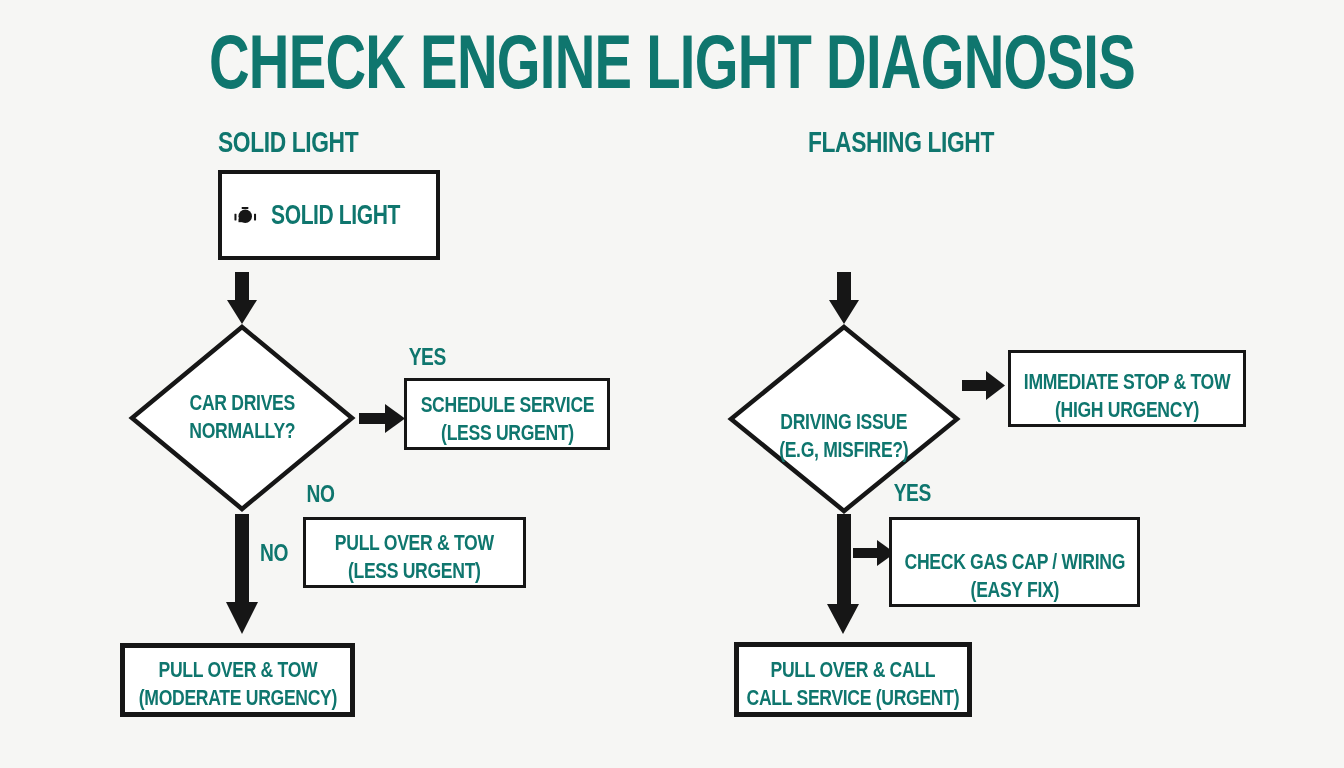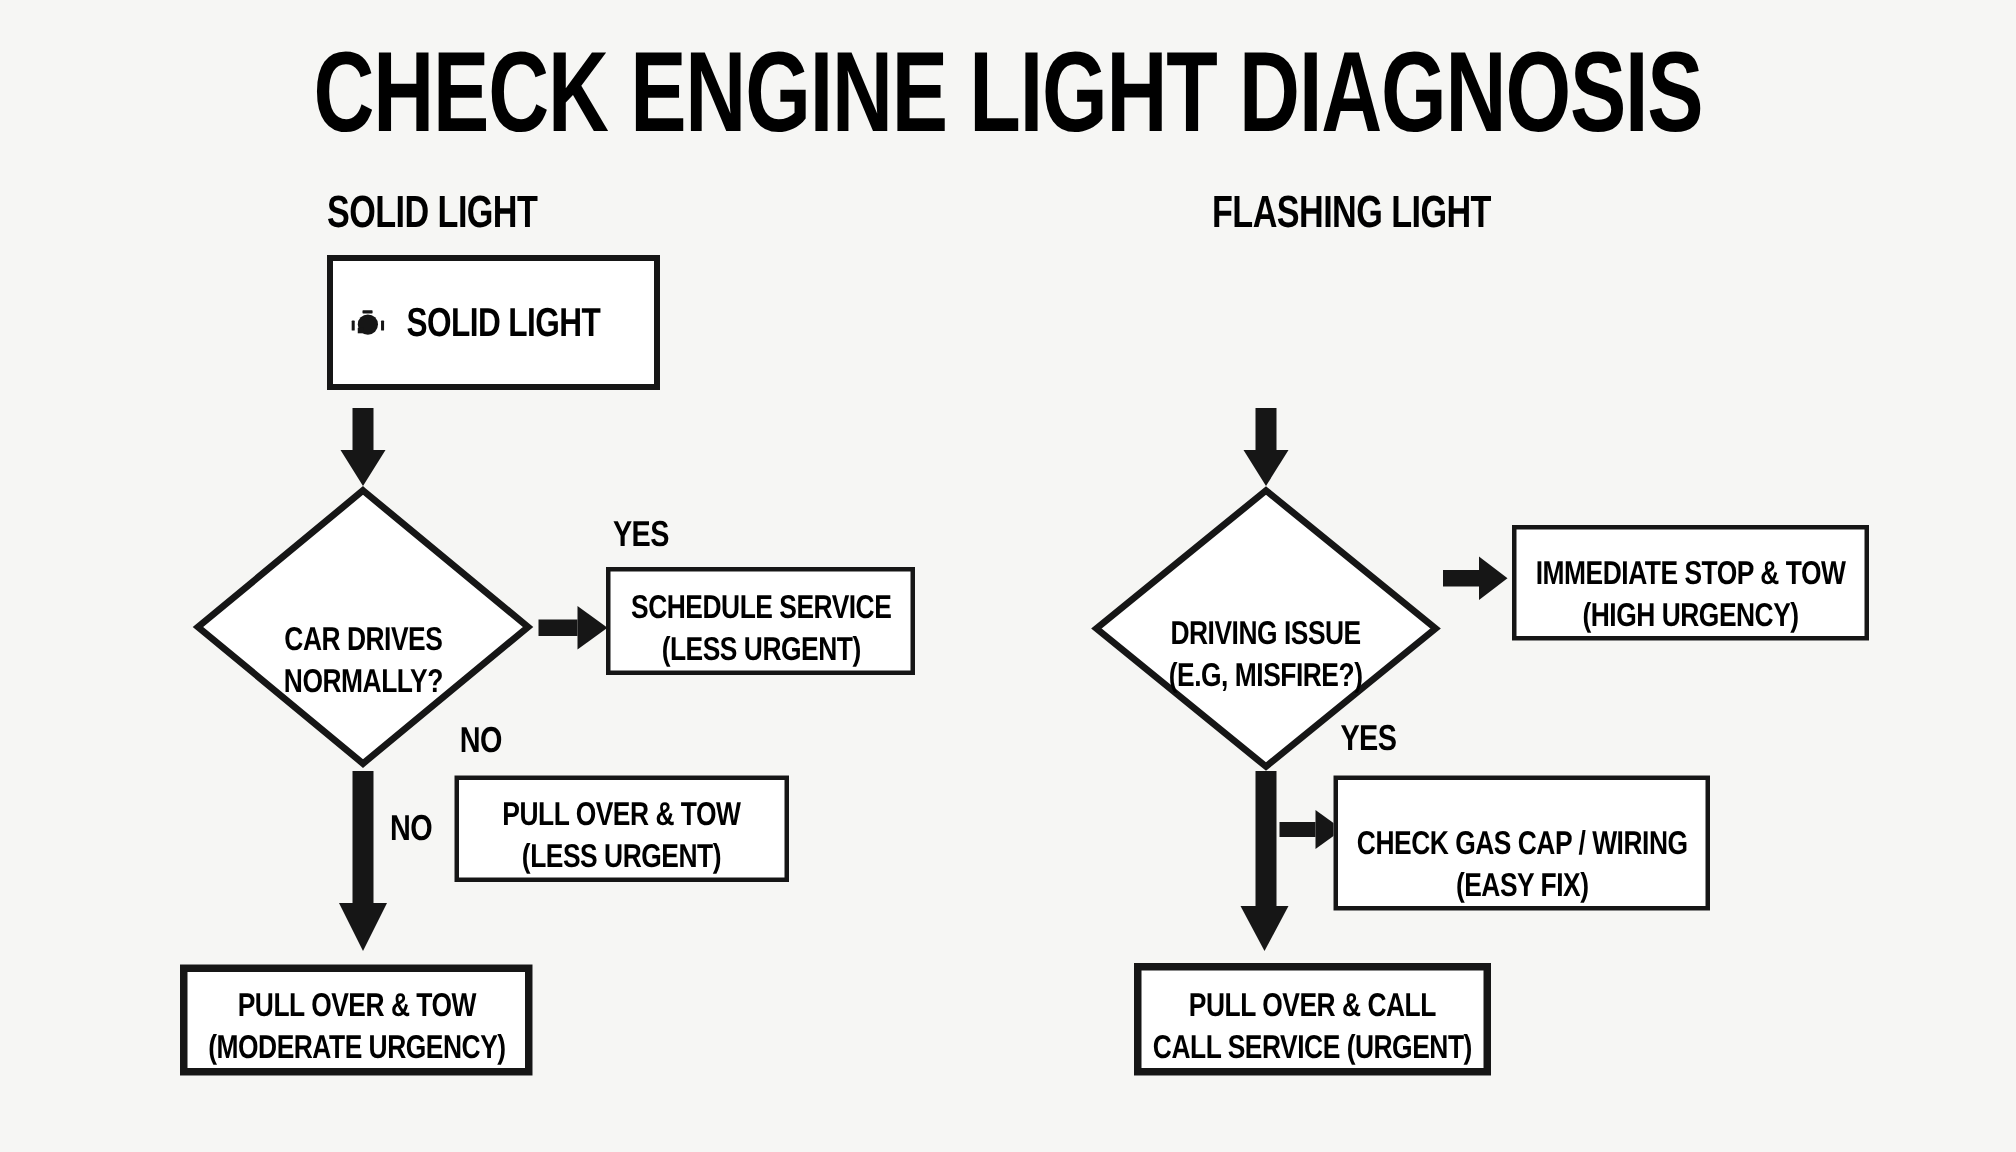--- a/index.html
+++ b/index.html
@@ -1,18 +1,18 @@
 <!DOCTYPE html>
 <html><head>
 <meta charset="utf-8">
 <style>
   html,body { margin:0; padding:0; background:#f6f6f4; }
   .stage {
     position:relative; width:1344px; height:768px; overflow:hidden;
-    background:#f6f6f4; color:#000000;
+    background:#f6f6f4; color:#0f766e;
     font-family:"Liberation Sans", sans-serif;
   }
   .wires { position:absolute; left:0; top:0; z-index:1; }
   .txt { position:absolute; z-index:2; }
 
   .title {
     position:absolute; z-index:2; left:0; right:0; top:24px; margin:0;
     text-align:center; font-size:76px; font-weight:700; line-height:1;
     letter-spacing:-1px; transform:scaleX(0.74); transform-origin:50% 50%;
     white-space:nowrap;
@@ -95,21 +95,21 @@
     <svg class="engine-icon" width="80" height="64" viewBox="0 0 100 80">
       <rect x="34" y="4" width="30" height="9" rx="2" fill="#161616"></rect>
       <circle cx="50" cy="46" r="30" fill="#161616"></circle>
       <rect x="20" y="56" width="16" height="16" fill="#161616"></rect>
       <rect x="2" y="34" width="9" height="30" rx="2" fill="#161616"></rect>
       <rect x="89" y="34" width="9" height="30" rx="2" fill="#161616"></rect>
     </svg>
     <div class="start-label">SOLID LIGHT</div>
   </div>
 
-  <div class="dec-wrap" style="left:132px; top:412px; width:220px;">
+  <div class="dec-wrap" style="left:132px; top:389px; width:220px;">
     <div class="dec-text">
       <div>CAR DRIVES</div>
       <div>NORMALLY?</div>
     </div>
   </div>
 
   <div class="lbl-band" style="left:404px; top:343px; width:206px;">
     <div class="flow-label">YES</div>
   </div>
 
@@ -161,20 +161,20 @@
     <div class="flow-label">YES</div>
   </div>
 
   <div class="box" style="left:889px; top:517px; width:251px; height:90px;">
     <div class="box-text">
       <div>CHECK GAS CAP / WIRING</div>
       <div>(EASY FIX)</div>
     </div>
   </div>
 
-  <div class="box thicker" style="left:756px; top:642px; width:238px; height:75px;">
+  <div class="box thicker" style="left:734px; top:642px; width:238px; height:75px;">
     <div class="box-text">
       <div>PULL OVER &amp; CALL</div>
       <div>CALL SERVICE (URGENT)</div>
     </div>
   </div>
 
 </div>
 
 </body></html>

